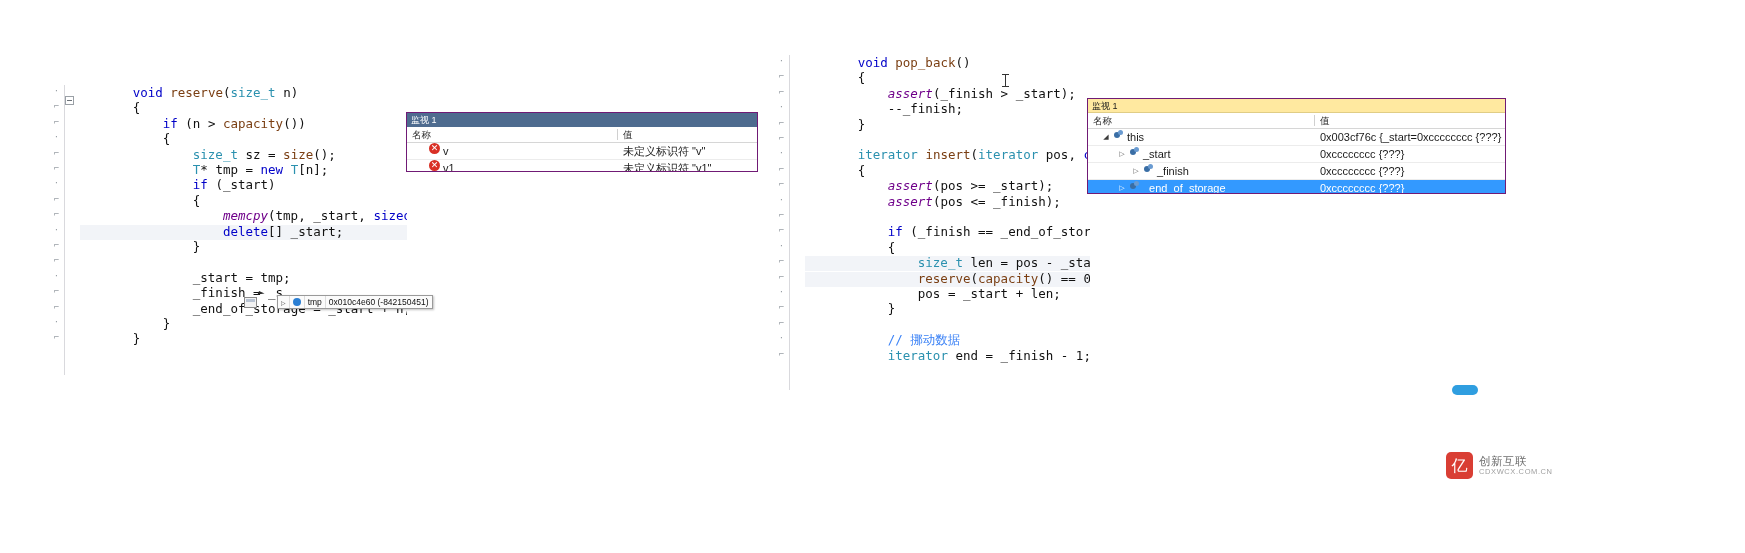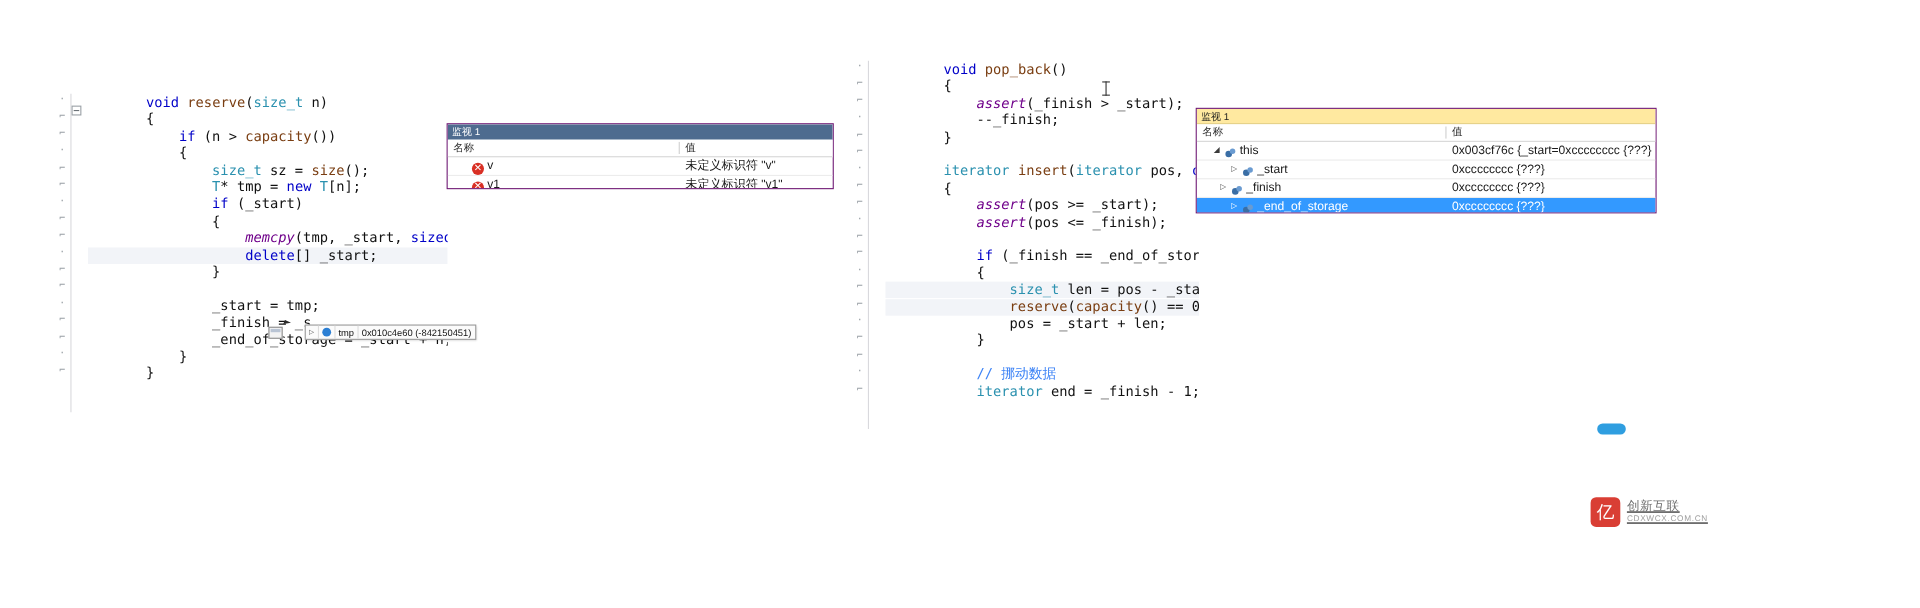--- a/index.html
+++ b/index.html
@@ -172,21 +172,21 @@
     color: #ffffff;
     border-bottom: 1px solid #3399ff;
   }
   .wname {
     position: absolute;
     top: 0;
     height: 16px;
     line-height: 16px;
     white-space: nowrap;
     display: flex;
-    align-items: flex-end;
+    align-items: flex-start;
     gap: 3px;
   }
   .wval {
     position: absolute;
     top: 0;
     height: 16px;
     line-height: 16px;
     white-space: nowrap;
     overflow: hidden;
   }
@@ -335,21 +335,21 @@
     width: 27px;
     height: 27px;
     border-radius: 5px;
     background: #d8342a;
     color: #ffffff;
     font-size: 16px;
     line-height: 27px;
     text-align: center;
     font-family: "DejaVu Sans", sans-serif;
   }
-  .wm-text { line-height: 1.15; text-decoration: underline; }
+  .wm-text { line-height: 1.15; }
   .wm-cn {
     font-size: 11.5px;
     color: #666666;
     letter-spacing: .5px;
   }
   .wm-en {
     font-size: 7.5px;
     color: #9a9a9a;
     letter-spacing: .6px;
   }
@@ -475,21 +475,21 @@
         </div>
         <div class="wrow">
           <div class="wname" style="left: 30px;">
             <span class="tri">▷</span>
             <span class="field-ico"></span>
             <span>_start</span>
           </div>
           <div class="wval" style="left: 232px; right: 2px;">0xcccccccc {???}</div>
         </div>
         <div class="wrow">
-          <div class="wname" style="left: 20px;">
+          <div class="wname" style="left: 44px;">
             <span class="tri">▷</span>
             <span class="field-ico"></span>
             <span>_finish</span>
           </div>
           <div class="wval" style="left: 232px; right: 2px;">0xcccccccc {???}</div>
         </div>
         <div class="wrow sel">
           <div class="wname" style="left: 30px;">
             <span class="tri">▷</span>
             <span class="field-ico"></span>

